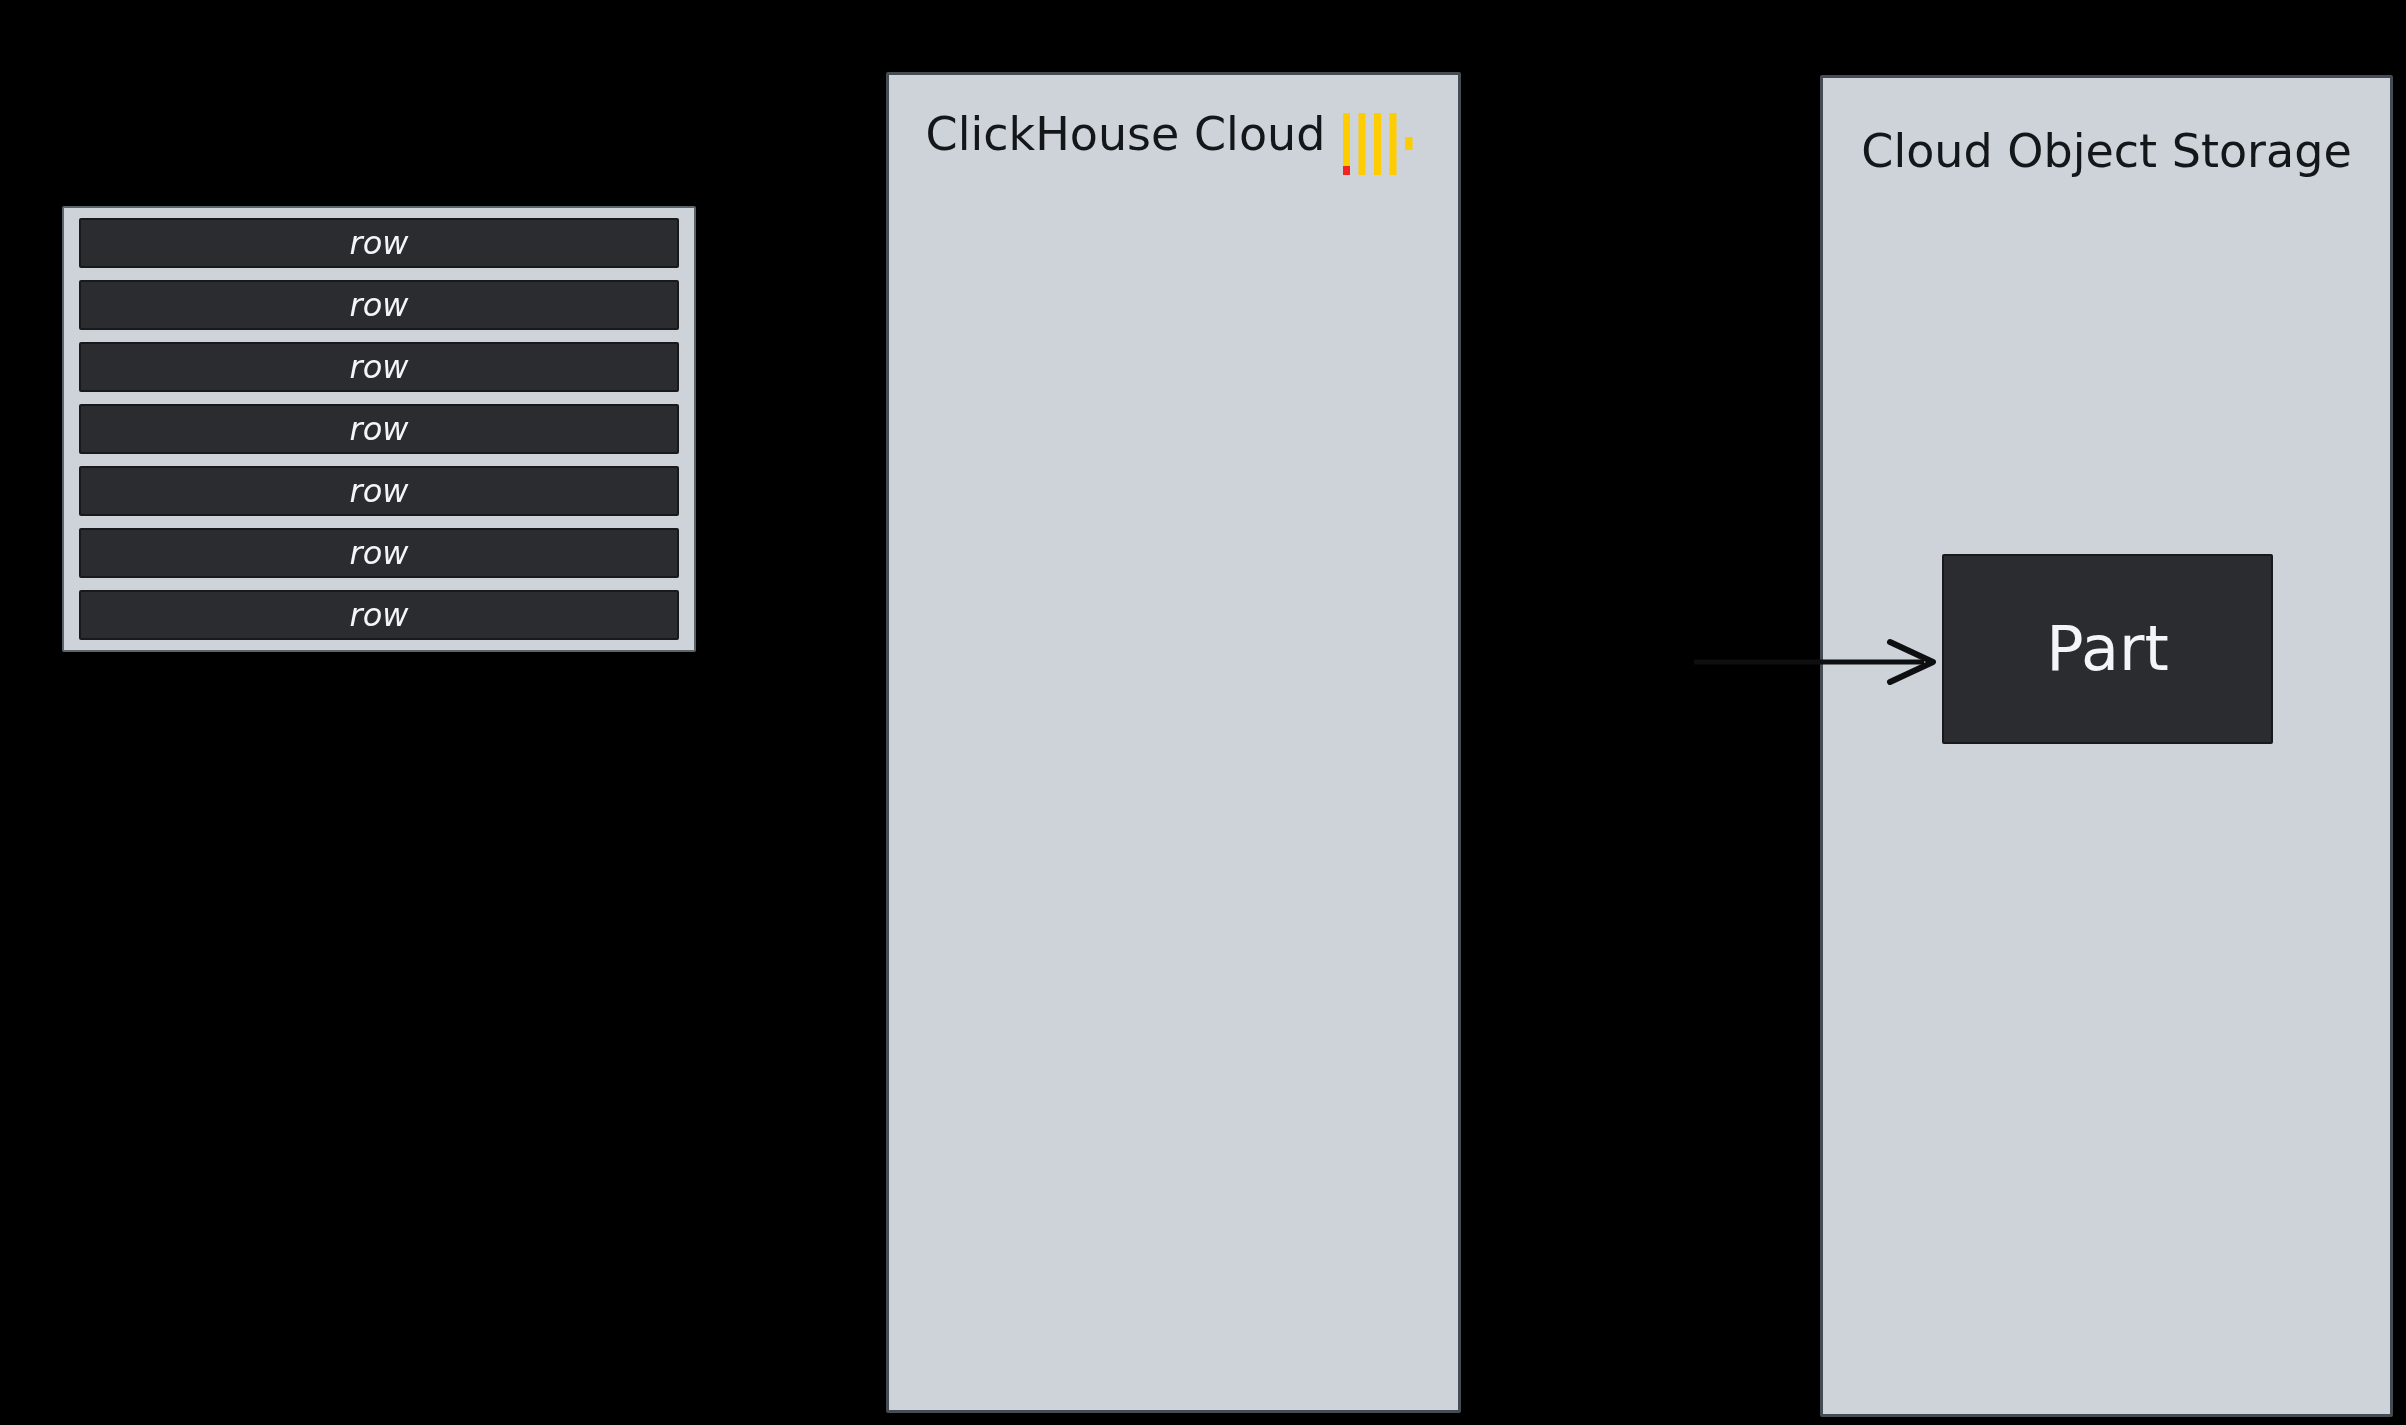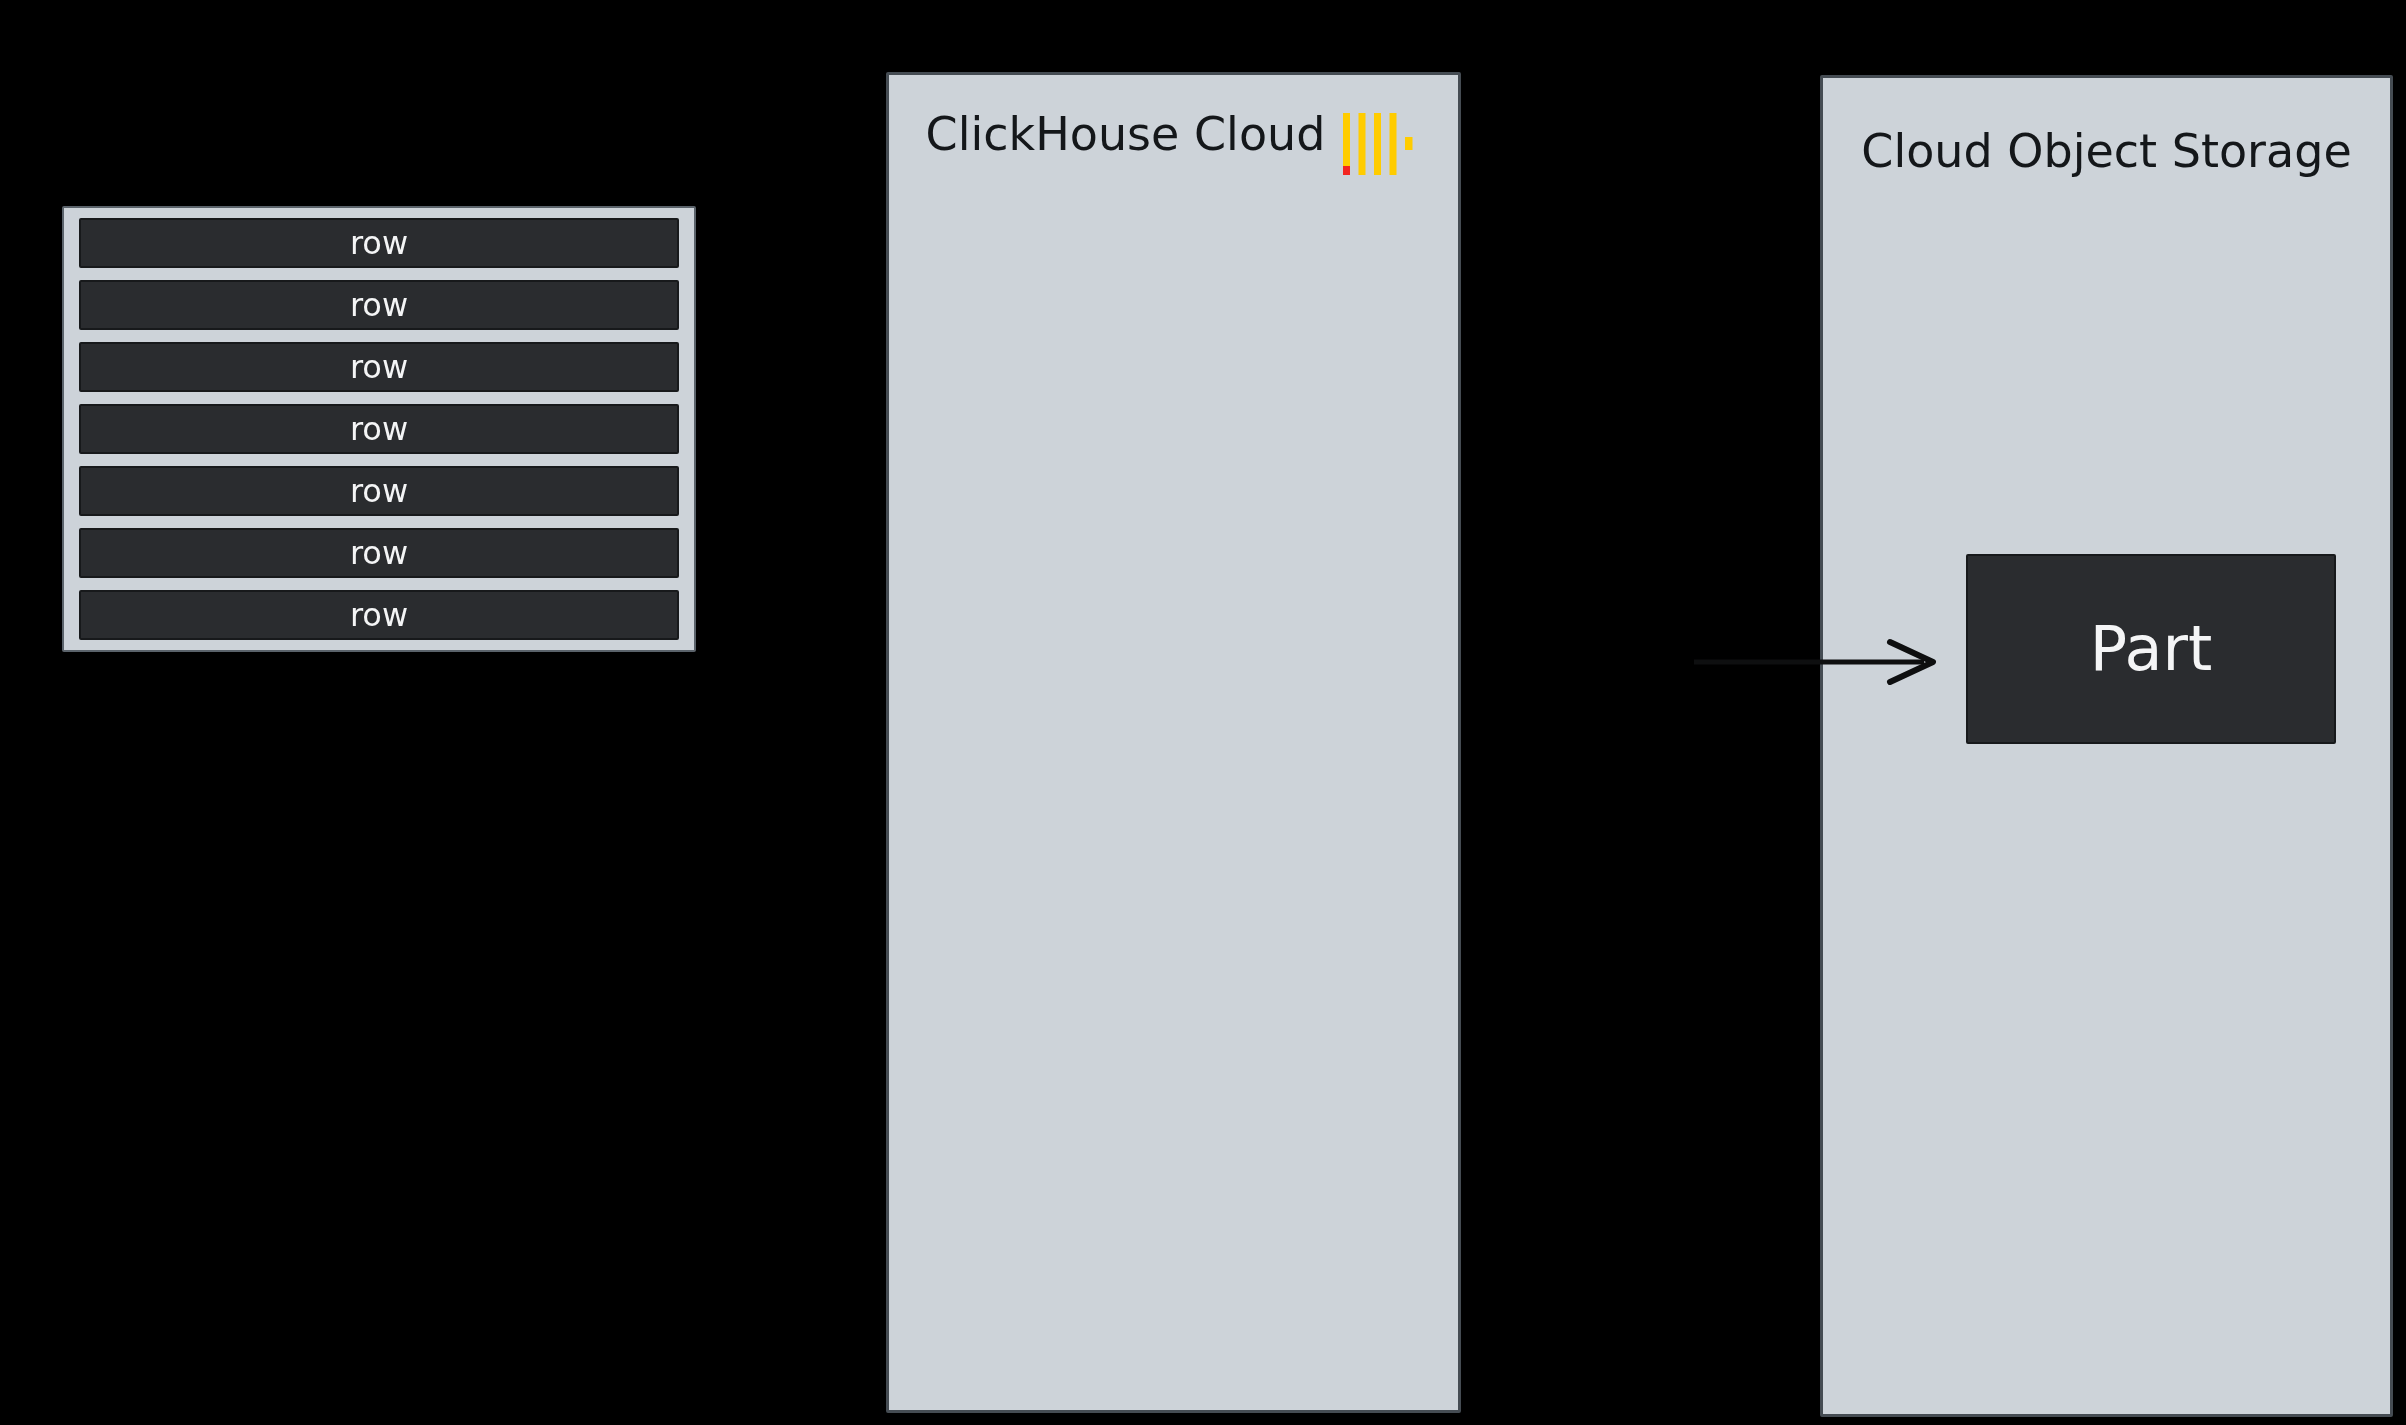--- a/index.html
+++ b/index.html
@@ -37,20 +37,21 @@
     box-sizing: border-box;
     background: var(--row-fill, #2a2c2f);
     border: 2px solid var(--row-border, #17191b);
     border-radius: 2px;
     color: var(--row-text, #f4f5f6);
     display: flex;
     align-items: center;
     justify-content: center;
     font-size: 32px;
     line-height: 1;
+    font-style: italic;
   }
 
   
   .panel {
     position: absolute;
     box-sizing: border-box;
     background: var(--panel-fill, #cdd3d9);
     border: 3px solid var(--panel-border, #454c53);
     border-radius: 2px;
   }
@@ -69,33 +70,32 @@
   .panel-middle .panel-title-row { margin-top: 32px; }
   .panel-right  .panel-title-row { margin-top: 46px; }
 
   .ch-logo { width: 78px; height: 64px; margin-top: 6px; flex: 0 0 auto; }
 
   
   .part-box {
     position: absolute;
     left: 1942px;
     top: 554px;
-    width: 370px;
+    width: 331px;
     height: 190px;
     box-sizing: border-box;
     background: var(--row-fill, #2a2c2f);
     border: 2px solid var(--row-border, #17191b);
     border-radius: 2px;
     display: flex;
     align-items: center;
     justify-content: center;
     color: var(--row-text, #f4f5f6);
     font-size: 62px;
     line-height: 1;
-    margin-left: 24px;
   }
 
   
   .arrow-svg {
     position: absolute;
     left: 1692px;
     top: 629px;
     width: 260px;
     height: 66px;
   }

